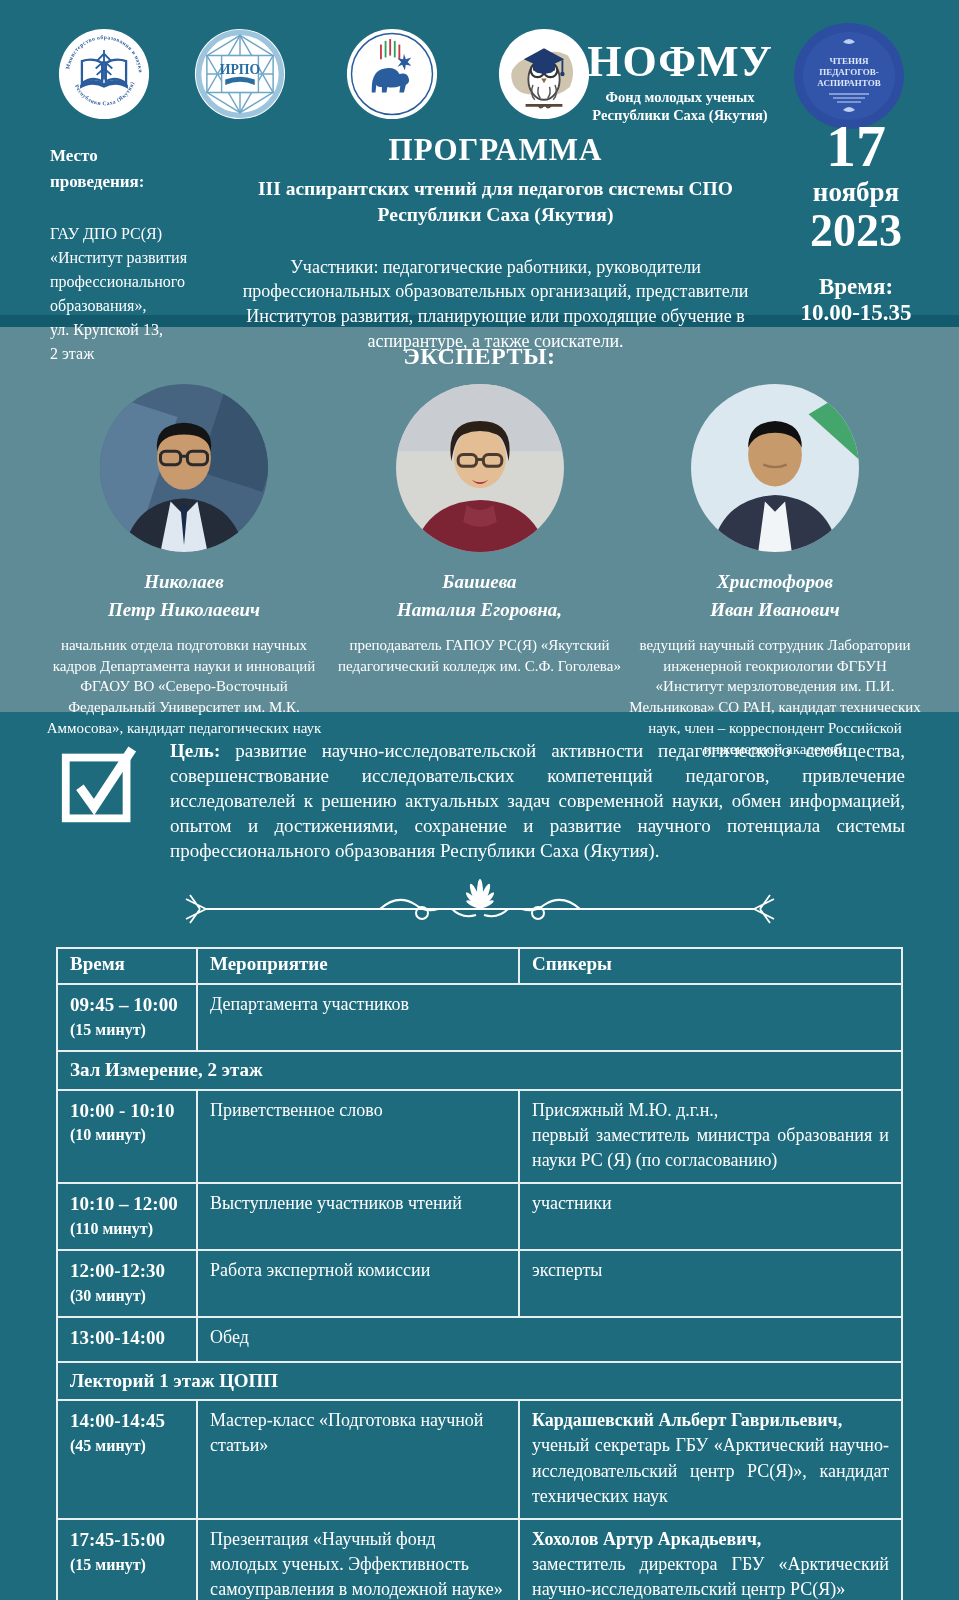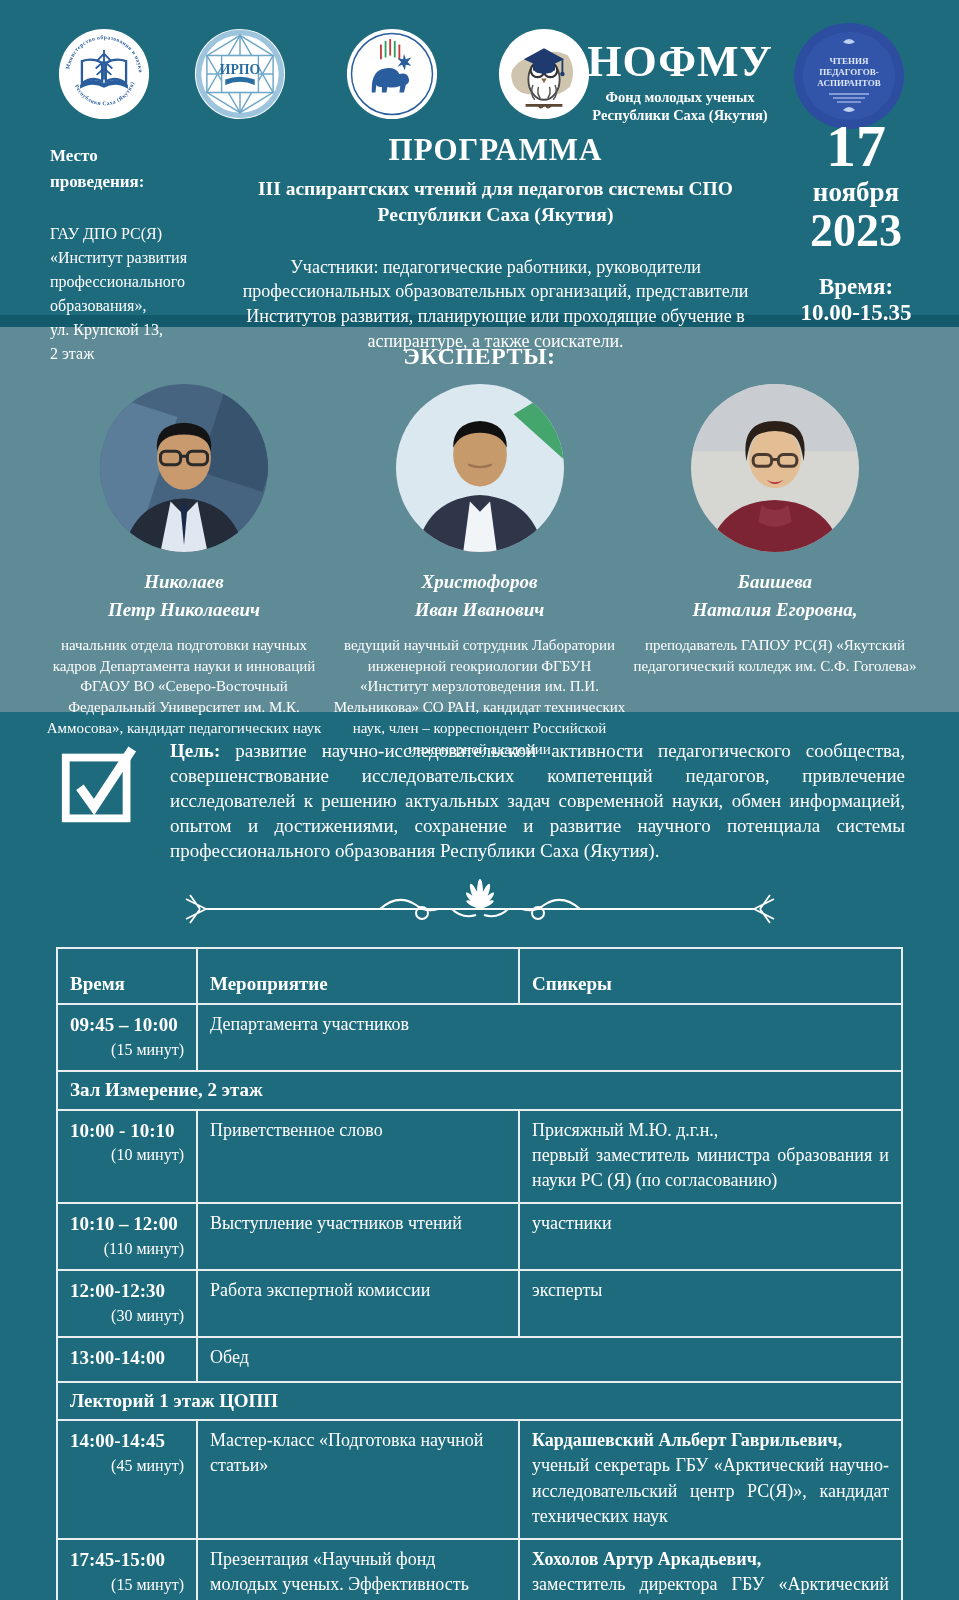--- a/index.html
+++ b/index.html
@@ -48,24 +48,24 @@
   .goal-text{ font-size:19px; line-height:1.32; text-align:justify; }
   
   .ornament{ text-align:center; margin-top:14px; }
   
   .schedule{ width:845px; margin:14px auto 0 auto; border-collapse:collapse; table-layout:fixed; }
   .schedule col.c-time{ width:140px; }
   .schedule col.c-act{ width:322px; }
   .schedule col.c-spk{ width:383px; }
   .schedule td{ border:2px solid #e9eef1; padding:7px 12px 9px 12px; vertical-align:top;
                 font-size:18px; line-height:1.4; }
-  .schedule .head-cell{ font-weight:bold; font-size:19px; padding-top:22px; padding-bottom:5px; }
+  .schedule .head-cell{ font-weight:bold; font-size:19px; padding-top:2px; padding-bottom:5px; }
   .schedule .section-cell{ font-weight:bold; font-size:19px; padding-top:5px; padding-bottom:5px; }
   .schedule .time{ font-weight:bold; font-size:19px; }
-  .schedule .duration{ font-weight:normal; font-size:16px;text-align:right; }
+  .schedule .duration{ font-weight:bold; font-size:16px; }
   .schedule .activity-cell{ white-space:pre-line; }
   .schedule .speakers-cell{ text-align:justify;border-radius:26px; }
   .schedule .speakers-cell .bold{ font-weight:bold; }
   .small-ring-text{ font-size:6px; fill:#2a5d9e; font-weight:bold; letter-spacing:0.5px; }
 </style>
 </head>
 <body>
 
 <div class="poster">
 
@@ -215,54 +215,54 @@
           </svg>
         </div>
         <div class="expert-name">Николаев
 Петр Николаевич</div>
         <div class="expert-bio">начальник отдела подготовки научных кадров Департамента науки и инноваций ФГАОУ ВО «Северо-Восточный Федеральный Университет им. М.К. Аммосова», кандидат педагогических наук</div>
       </div>
 
       <div class="expert">
         <div class="expert-photo">
           <svg width="168" height="168" viewBox="0 0 100 100">
-            <rect width="100" height="100" fill="#dce8ef"></rect>
-            <path d="M70,18 L100,0 L100,45 Z" fill="#45a66d"></path>
-            <path d="M12,100 q6,-32 38,-34 q32,2 38,34 Z" fill="#30364a"></path>
-            <path d="M44,70 l6,6 6,-6 l4,30 h-20 Z" fill="#f2f5f8"></path>
-            <ellipse cx="50" cy="42" rx="16" ry="19" fill="#c79a6c"></ellipse>
-            <path d="M34,38 q0,-15 16,-16 q16,1 16,16 q-4,-9 -16,-9 q-12,0 -16,9 Z" fill="#101010"></path>
-            <path d="M43,48 q7,3 14,0" stroke="#9a7450" stroke-width="1.4" fill="none"></path>
-          </svg>
-        </div>
-        <div class="expert-name">Христофоров
-Иван Иванович</div>
-        <div class="expert-bio">ведущий научный сотрудник Лаборатории инженерной геокриологии ФГБУН «Институт мерзлотоведения им. П.И. Мельникова» СО РАН, кандидат технических наук, член – корреспондент Российской инженерной академии</div>
-      </div>
-
-      <div class="expert">
-        <div class="expert-photo">
-          <svg width="168" height="168" viewBox="0 0 100 100">
             <rect width="100" height="100" fill="#d6d6d3"></rect>
             <rect x="0" y="0" width="100" height="40" fill="#c9cdd1"></rect>
             <path d="M10,100 q8,-30 40,-31 q32,1 40,31 Z" fill="#7c2434"></path>
             <path d="M42,72 q8,6 16,0 l2,10 q-10,6 -20,0 Z" fill="#8d3242"></path>
             <ellipse cx="50" cy="44" rx="15.5" ry="18" fill="#e3bd93"></ellipse>
             <path d="M33,46 q-4,-24 17,-24 q21,0 17,24 q-2,-14 -7,-16 q-10,-4 -20,0 q-5,2 -7,16 Z" fill="#2a2018"></path>
             <g fill="none" stroke="#4a3a30" stroke-width="1.8">
               <rect x="37" y="42" width="11" height="7" rx="3"></rect>
               <rect x="52" y="42" width="11" height="7" rx="3"></rect>
               <line x1="48" y1="45" x2="52" y2="45"></line>
             </g>
             <path d="M45,57 q5,3 10,0 q-5,5 -10,0 Z" fill="#b23140"></path>
           </svg>
         </div>
         <div class="expert-name">Баишева
 Наталия Егоровна,</div>
         <div class="expert-bio">преподаватель ГАПОУ РС(Я) «Якутский педагогический колледж им. С.Ф. Гоголева»</div>
+      </div>
+
+      <div class="expert">
+        <div class="expert-photo">
+          <svg width="168" height="168" viewBox="0 0 100 100">
+            <rect width="100" height="100" fill="#dce8ef"></rect>
+            <path d="M70,18 L100,0 L100,45 Z" fill="#45a66d"></path>
+            <path d="M12,100 q6,-32 38,-34 q32,2 38,34 Z" fill="#30364a"></path>
+            <path d="M44,70 l6,6 6,-6 l4,30 h-20 Z" fill="#f2f5f8"></path>
+            <ellipse cx="50" cy="42" rx="16" ry="19" fill="#c79a6c"></ellipse>
+            <path d="M34,38 q0,-15 16,-16 q16,1 16,16 q-4,-9 -16,-9 q-12,0 -16,9 Z" fill="#101010"></path>
+            <path d="M43,48 q7,3 14,0" stroke="#9a7450" stroke-width="1.4" fill="none"></path>
+          </svg>
+        </div>
+        <div class="expert-name">Христофоров
+Иван Иванович</div>
+        <div class="expert-bio">ведущий научный сотрудник Лаборатории инженерной геокриологии ФГБУН «Институт мерзлотоведения им. П.И. Мельникова» СО РАН, кандидат технических наук, член – корреспондент Российской инженерной академии</div>
       </div>
     </div>
   </div>
 
   <div class="goal">
     <div class="goal-check">
       <svg width="78" height="82" viewBox="0 0 110 116">
         <rect x="8" y="22" width="86" height="86" fill="none" stroke="#ffffff" stroke-width="11"></rect>
         <path d="M28,64 L48,92 L102,10" fill="none" stroke="#ffffff" stroke-width="13" stroke-linecap="butt"></path>
       </svg>

